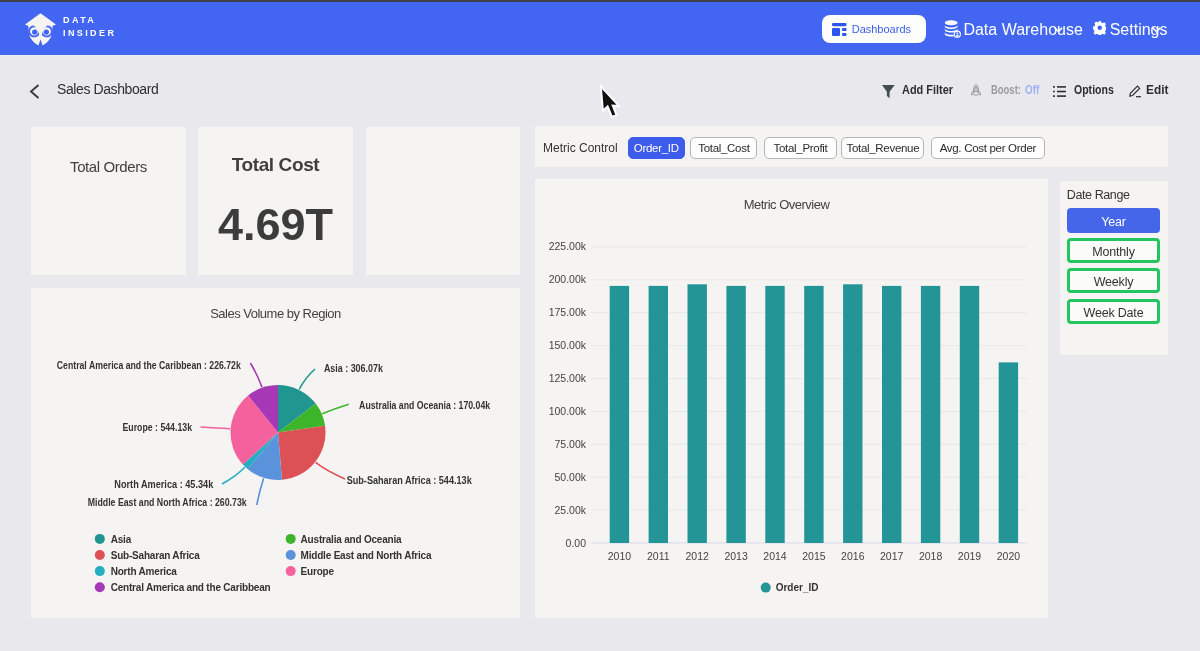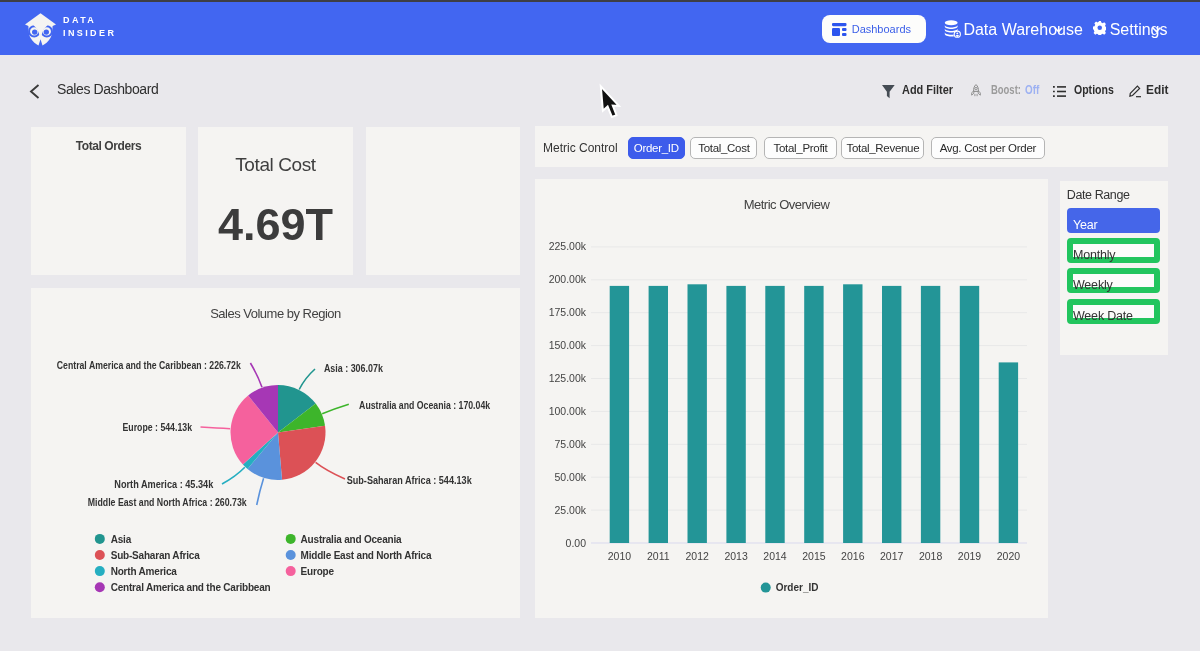--- a/index.html
+++ b/index.html
@@ -6,22 +6,22 @@
 html,body { width:1200px; height:651px; overflow:hidden; background:#e9e8ec;
   font-family:"Liberation Sans", sans-serif; position:relative; }
 .abs { position:absolute; }
 .card { position:absolute; background:#f5f4f2; }
 .plbl { font-size:10px; font-weight:bold; fill:#333; }
 .axlbl { font-size:10.5px; fill:#444; }
 .ctitle { position:absolute; text-align:center; font-size:13px; letter-spacing:-0.5px; color:#424242; }
 .hbtn { position:absolute; top:82px; font-size:13.5px; font-weight:600; color:#2e2e2e; transform-origin:left top; }
 .mcbtn { position:absolute; top:10.5px; height:22.5px; border:1px solid #b5b5b5; border-radius:5px;
   background:#fdfdfd; color:#2b2b2b; font-size:11.5px; letter-spacing:-0.3px; text-align:center; line-height:20.5px; white-space:nowrap; }
-.drbtn { position:absolute; left:7px; width:93px; height:25px; border:6px solid #22c55e; border-radius:4px;
-  background:#fbfbfa; color:#333; font-size:12.5px; letter-spacing:-0.2px; text-align:left; line-height:23px; }
+.drbtn { position:absolute; left:7px; width:93px; height:25px; border:3px solid #22c55e; border-radius:4px;
+  background:#fbfbfa; color:#333; font-size:12.5px; letter-spacing:-0.2px; text-align:center; line-height:23px; }
 .navtxt { position:absolute; color:#fff; font-size:16px; font-weight:500; top:21px; }
 </style>
 </head>
 <body>
 
 <div class="abs" style="left:0;top:0;width:1200px;height:2px;background:#3e3e44;"></div>
 
 <div class="abs" style="left:0;top:2px;width:1200px;height:53px;background:#4266f1;">
 
   <svg class="abs" style="left:25px;top:9px;" width="31" height="36" viewBox="0 0 31 36">
@@ -97,24 +97,24 @@
     </g>
 </svg>
 <div class="hbtn" style="left:1073.8px;transform:scaleX(0.78);">Options</div>
 <svg class="abs" style="left:1128.8px;top:84px;" width="13" height="14" viewBox="0 0 13 14">
   <path d="M1.3,9.3 L8.4,2.2 L10.6,4.4 L3.5,11.5 L0.9,12.1 Z" fill="none" stroke="#2e2e2e" stroke-width="1.2"></path>
   <line x1="7" y1="12.7" x2="12" y2="12.7" stroke="#2e2e2e" stroke-width="1.2"></line>
 </svg>
 <div class="hbtn" style="left:1146.3px;transform:scaleX(0.88);">Edit</div>
 
 <div class="card" style="left:31px;top:127px;width:155px;height:148px;">
-  <div class="abs" style="top:12px;width:155px;text-align:center;font-size:12px;font-weight:700;letter-spacing:-0.4px;color:#3f3f3f;">Total Orders</div>
+  <div class="abs" style="top:31px;width:155px;text-align:center;font-size:15px;font-weight:400;letter-spacing:-0.4px;color:#3f3f3f;">Total Orders</div>
 </div>
 <div class="card" style="left:198px;top:127px;width:155px;height:148px;">
-  <div class="abs" style="top:26.5px;width:155px;text-align:center;font-size:19px;font-weight:400;letter-spacing:-0.4px;color:#3f3f3f;">Total Cost</div>
+  <div class="abs" style="top:26.5px;width:155px;text-align:center;font-size:19px;font-weight:700;letter-spacing:-0.4px;color:#3f3f3f;">Total Cost</div>
   <div class="abs" style="top:72px;width:155px;text-align:center;font-size:45px;font-weight:bold;color:#3c3c3c;">4.69T</div>
 </div>
 <div class="card" style="left:366px;top:127px;width:154px;height:148px;">
 </div>
 
 <div class="card" style="left:535px;top:126px;width:633px;height:41px;">
   <div class="abs" style="left:8px;top:15px;font-size:12px;color:#333;">Metric Control</div>
   <div class="mcbtn" style="left:93px;width:56.6px;background:#3d5ceb;border-color:#3d5ceb;color:#fff;">Order_ID</div>
   <div class="mcbtn" style="left:155.3px;width:67.2px;">Total_Cost</div>
   <div class="mcbtn" style="left:229.1px;width:72.9px;">Total_Profit</div>

